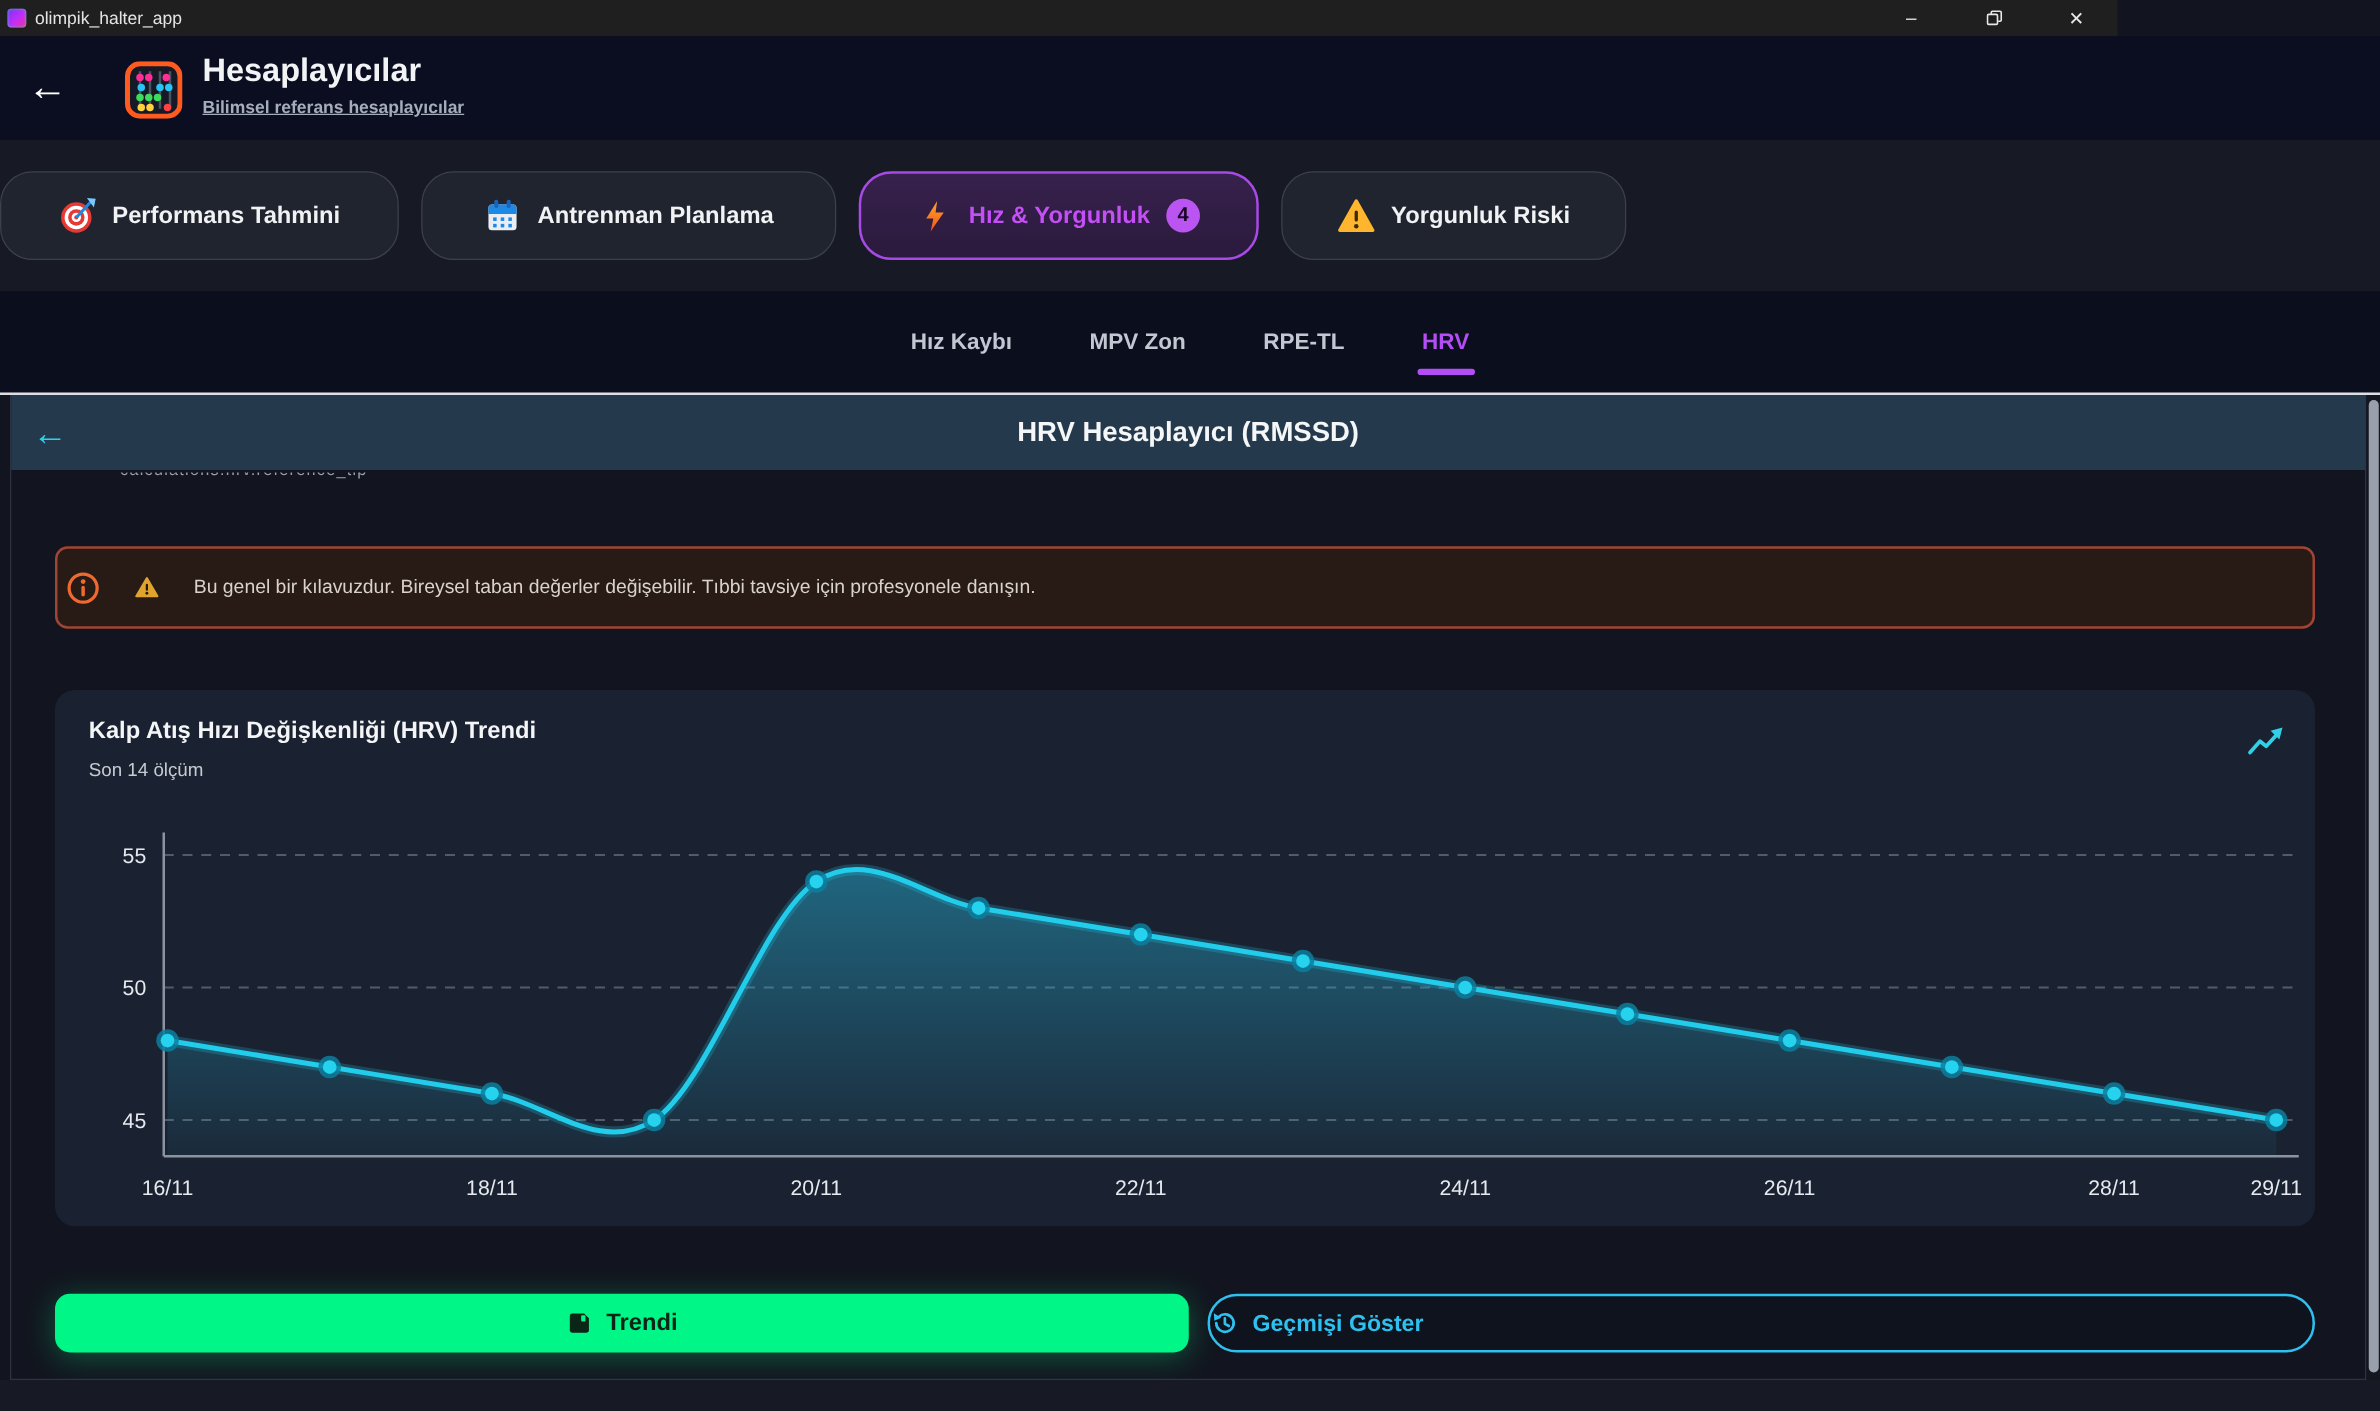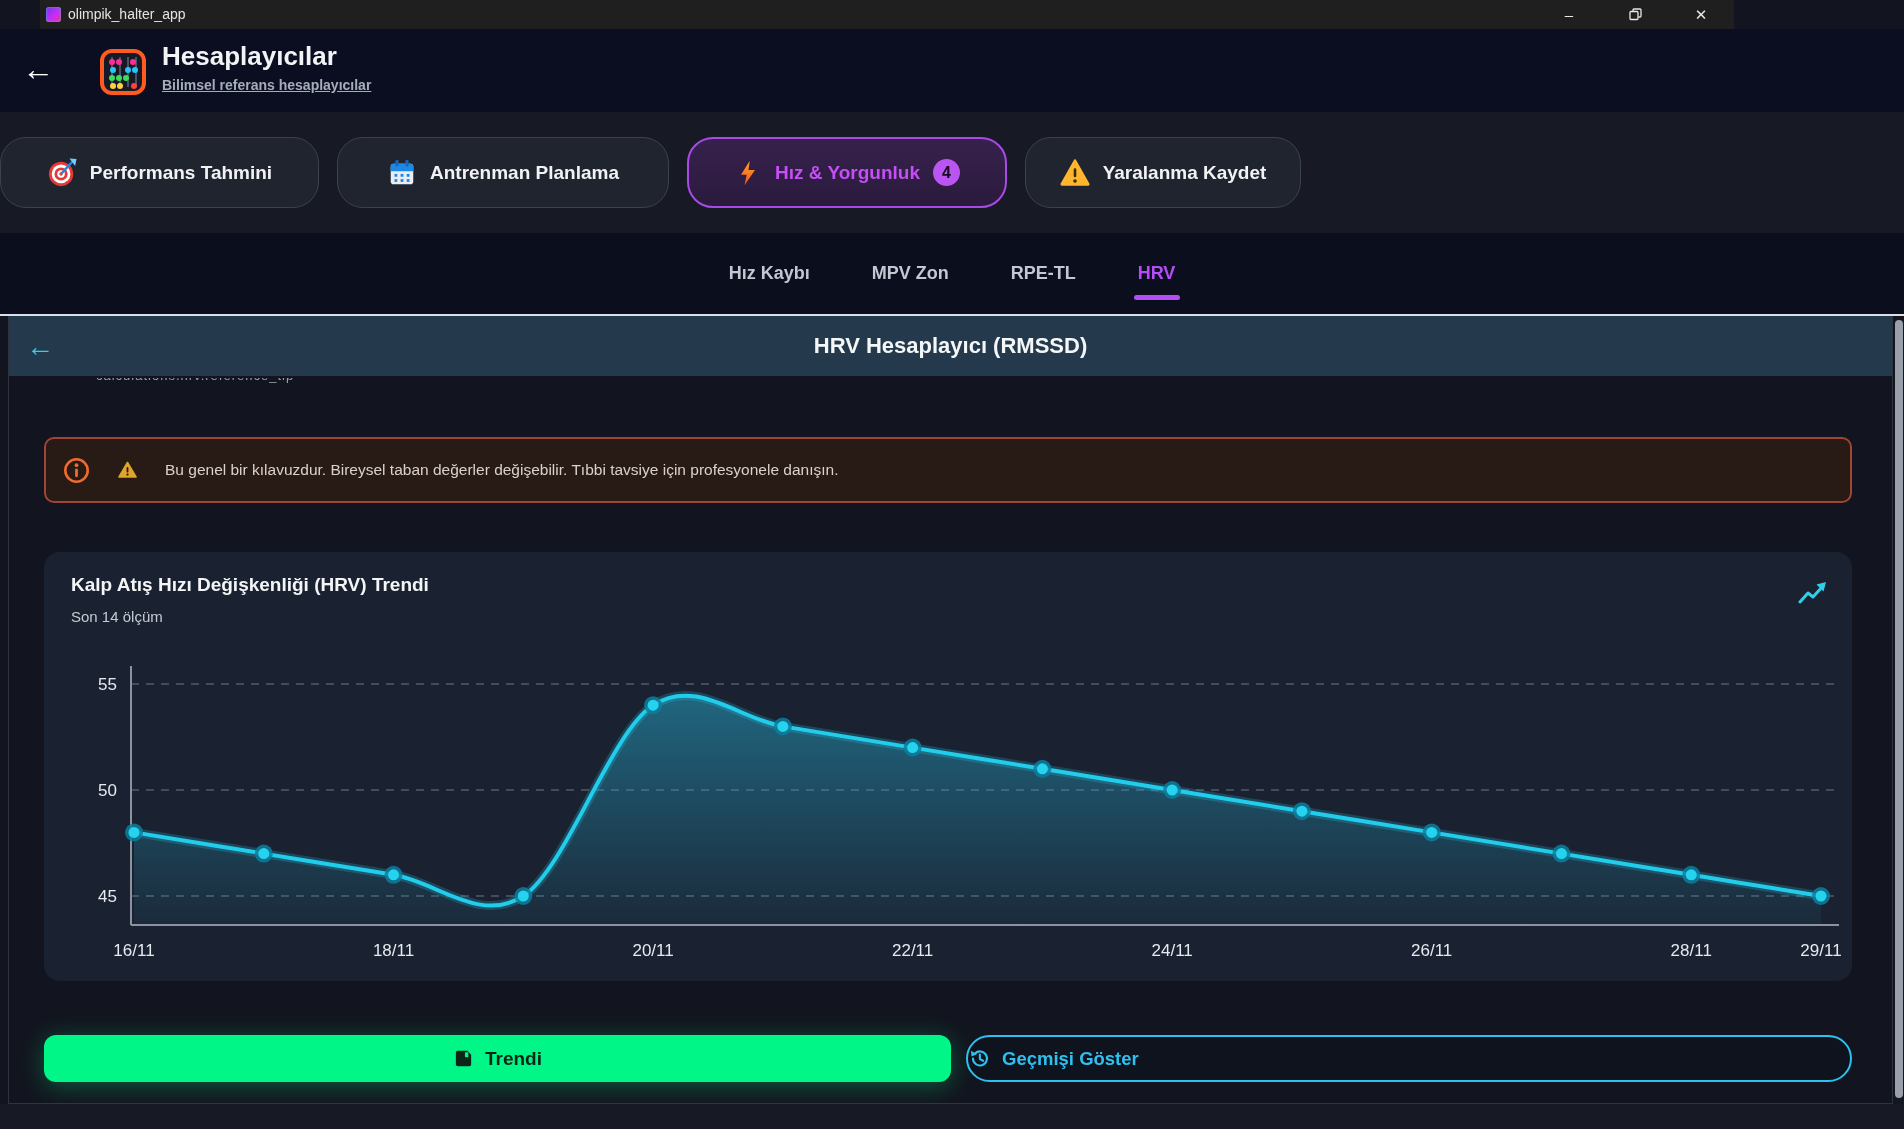--- a/index.html
+++ b/index.html
@@ -1,21 +1,21 @@
 <!DOCTYPE html>
 <html><head>
 <meta charset="utf-8">
 <style>
   * { margin:0; padding:0; box-sizing:border-box; }
   html,body { width:1904px; height:1129px; overflow:hidden; background:#121520;
     font-family:"Liberation Sans", sans-serif; }
 
   
   #titlebar { position:absolute; left:0; top:0; width:1694px; height:29px; background:#1f1f1f;
-    display:flex; align-items:center;margin-left:40px; }
+    display:flex; align-items:center; }
   #app-icon { position:absolute; left:6px; top:7px; width:15px; height:15px; border-radius:3px;
     background:linear-gradient(135deg,#7b2ff7 0%,#c32ff7 55%,#f72f8e 100%); box-shadow:inset 0 0 2px #2fe0c8; }
   #window-title { position:absolute; left:28px; top:0; line-height:29px; font-size:14px; color:#e4e4e4; }
   #win-controls { position:absolute; right:0; top:0; height:29px; display:flex; }
   .win-btn { width:66px; height:29px; display:flex; align-items:center; justify-content:center;
     color:#e8e8e8; font-size:15px; }
 
   
   #header { position:absolute; left:0; top:29px; width:1904px; height:83px; background:#0b0e21; }
   #header-back { position:absolute; left:16px; top:18px; width:44px; height:44px; color:#ffffff;
@@ -51,21 +51,21 @@
   #section-header { position:absolute; left:0; top:0; width:100%; height:60px; background:#243a4c; }
   #section-back { position:absolute; left:14px; top:14px; width:34px; height:34px; color:#2fd0e8;
     font-size:28px; font-weight:bold; display:flex; align-items:center; justify-content:center; }
   #section-title { position:absolute; left:0; top:0; width:100%; height:60px; display:flex;
     align-items:center; justify-content:center; font-size:22px; font-weight:bold; color:#f4f6f8; }
   #clipped-text { position:absolute; left:87px; top:62px; width:420px; height:8px; overflow:hidden; }
   #clipped-text span { display:block; margin-top:-10px; font-size:13px; color:#99a0ab; letter-spacing:1px; }
 
   
   #warning { position:absolute; left:35px; top:121px; width:1808px; height:66px; background:#281a15;
-    border:2px solid #a04433; border-radius:10px; display:flex; align-items:center; padding-left:17px; gap:28px; }
+    border:2px solid #a04433; border-radius:10px; display:flex; align-items:center; padding-left:7px; gap:28px; }
   #warning-text { font-size:15.5px; color:#d9d3cb; }
 
   
   #card { position:absolute; left:35px; top:236px; width:1808px; height:429px; background:#1a2231;
     border-radius:16px; }
   #card-title { position:absolute; left:27px; top:22px; font-size:19px; font-weight:bold; color:#f3f5f7; }
   #card-subtitle { position:absolute; left:27px; top:56px; font-size:15px; color:#c6cad2; }
   #card-trend-icon { position:absolute; right:24px; top:28px; }
   #hrv-chart { position:absolute; left:0; top:0; }
 
@@ -175,21 +175,21 @@
       </svg>
       <span>Hız &amp; Yorgunluk</span>
       <span class="tab-badge">4</span>
     </div>
     <div class="tab-btn" style="width:276px">
       <svg width="30" height="30" viewBox="0 0 32 32">
         <path d="M16,3 L30,28 H2 Z" fill="#ffb52e" stroke="#ffb52e" stroke-width="3" stroke-linejoin="round"></path>
         <rect x="14.6" y="11" width="2.8" height="9.5" rx="1.4" fill="#3a2c00"></rect>
         <circle cx="16" cy="24.5" r="1.9" fill="#3a2c00"></circle>
       </svg>
-      <span>Yaralanma Kaydet</span>
+      <span>Yorgunluk Riski</span>
     </div>
   </div>
 </div>
 
 <div id="subtabrow">
   <span class="subtab">Hız Kaybı</span>
   <span class="subtab">MPV Zon</span>
   <span class="subtab">RPE-TL</span>
   <span class="subtab active"><span>HRV</span><span class="subtab-indicator"></span></span>
 </div>

